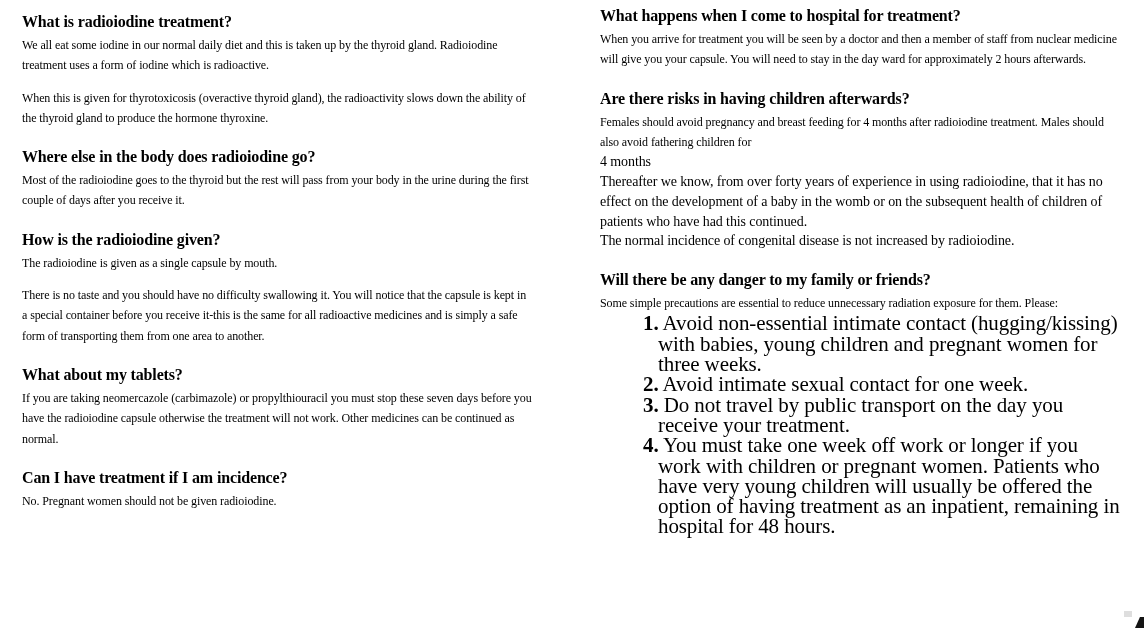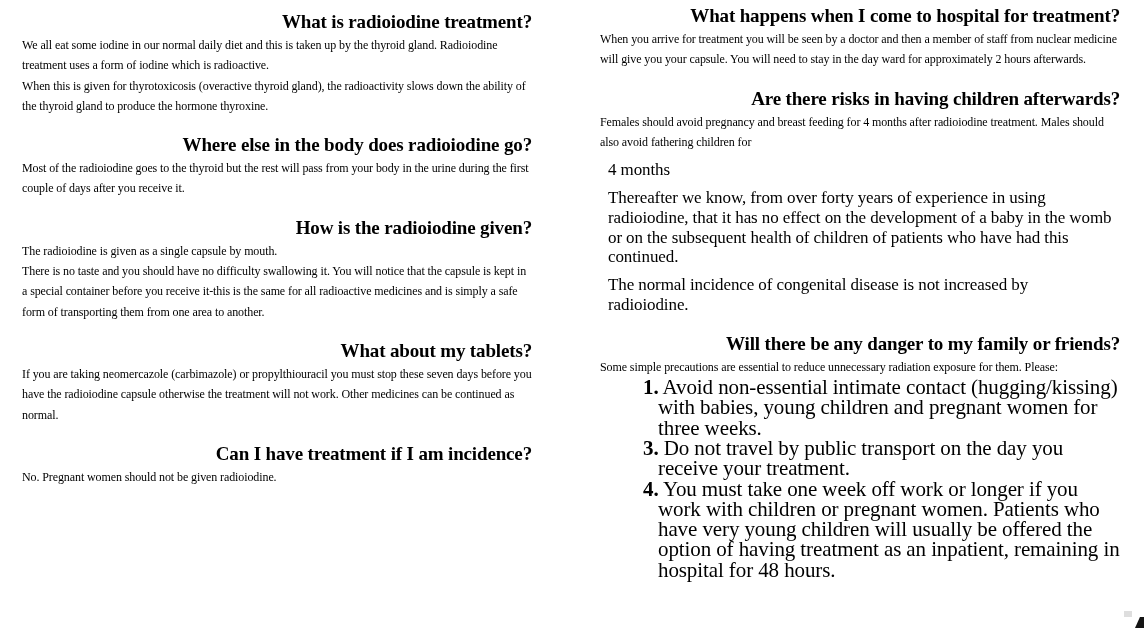--- a/index.html
+++ b/index.html
@@ -35,40 +35,39 @@
     width: 520px;
     padding-top: 4px;
   }
   .section {
     margin-bottom: 17px;
   }
   .section:last-child {
     margin-bottom: 0;
   }
   h2.heading {
-    font-size: 19px;
+    font-size: 16px;
     font-weight: bold;
     line-height: 23px;
     margin: 0 0 2px 0;
     letter-spacing: -0.15px;
-    text-align: right;
   }
   p.body-text {
     font-size: 12px;
     line-height: 20.3px;
     margin: 0;
     letter-spacing: -0.1px;
   }
   p.body-text + p.body-text {
-    margin-top: 0;
+    margin-top: 12px;
   }
   p.body-small {
-    font-size: 17px;
+    font-size: 14px;
     line-height: 19.8px;
-    margin: 8px;
+    margin: 0;
     letter-spacing: -0.1px;
   }
   .num-list {
     margin: 0;
     padding: 0;
     list-style: none;
   }
   .num-list li {
     font-size: 21px;
     line-height: 20.3px;
@@ -149,20 +148,21 @@
       <p class="body-small">4 months</p>
       <p class="body-small">Thereafter we know, from over forty years of experience in using radioiodine, that it has no effect on the development of a baby in the womb or on the subsequent health of children of patients who have had this continued.</p>
       <p class="body-small">The normal incidence of congenital disease is not increased by radioiodine.</p>
     </div>
 
     <div class="section">
       <h2 class="heading">Will there be any danger to my family or friends?</h2>
       <p class="body-text">Some simple precautions are essential to reduce unnecessary radiation exposure for them. Please:</p>
       <ul class="num-list">
         <li><span class="num">1.</span> <span>Avoid non-essential intimate contact (hugging/kissing) with babies, young children and pregnant women for three weeks.</span></li>
+        <li><span class="num">2.</span> <span>Avoid intimate sexual contact for one week.</span></li>
         <li><span class="num">3.</span> <span>Do not travel by public transport on the day you receive your treatment.</span></li>
         <li><span class="num">4.</span> <span>You must take one week off work or longer if you work with children or pregnant women. Patients who have very young children will usually be offered the option of having treatment as an inpatient, remaining in hospital for 48 hours.</span></li>
       </ul>
     </div>
 
   </div>
 
   <div class="corner-speck"></div>
   <div class="corner-mark"></div>
 

